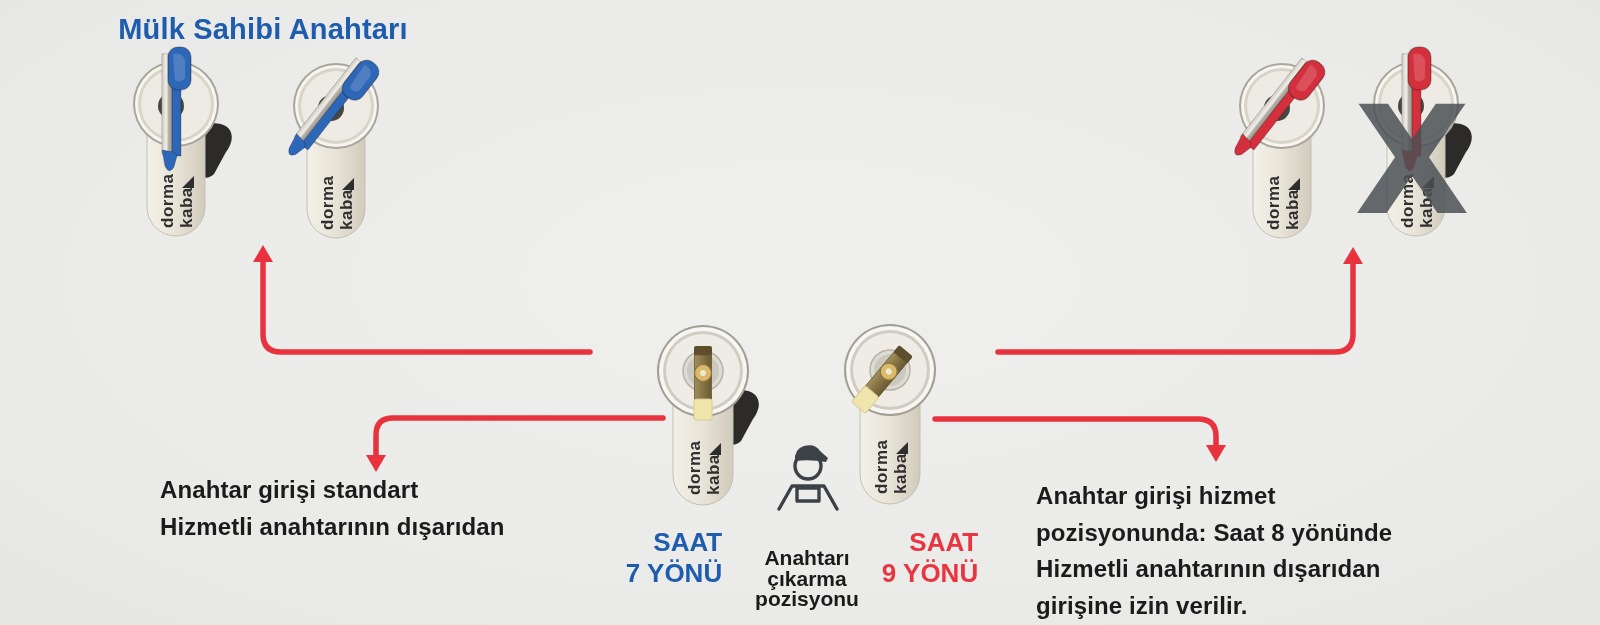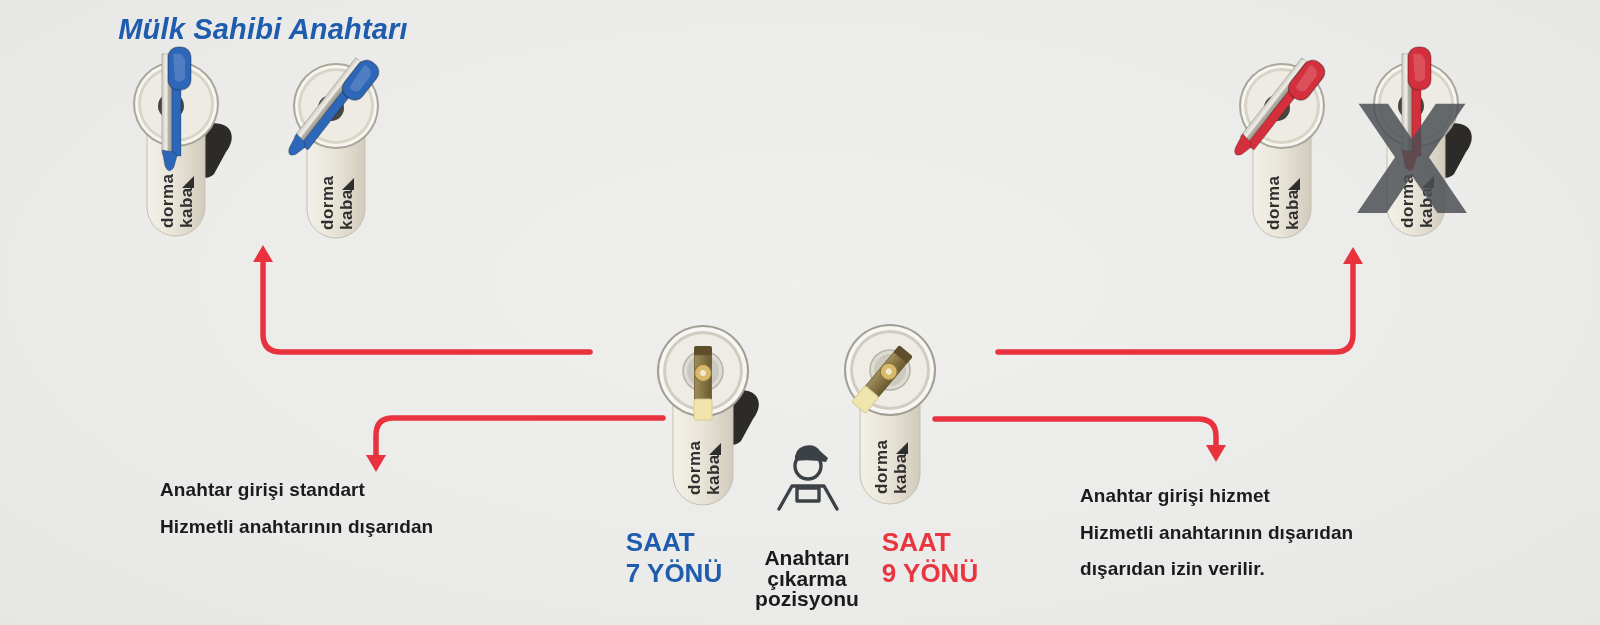--- a/index.html
+++ b/index.html
@@ -4,32 +4,32 @@
 <style>
   html,body{margin:0;padding:0;}
   .canvas{
     position:relative;width:1600px;height:625px;overflow:hidden;
     background:radial-gradient(ellipse at 50% 45%, #efefee 0%, #ebebea 60%, #e6e6e5 100%);
     font-family:"Liberation Sans", sans-serif;
   }
   .art{position:absolute;left:0;top:0;width:1600px;height:625px;}
   .title{
     position:absolute;top:13px;transform:translateX(-50%);
-    font-size:29px;font-weight:700;white-space:nowrap;letter-spacing:.2px;font-style:italic;
+    font-size:29px;font-weight:700;white-space:nowrap;letter-spacing:.2px;
   }
   .title-owner{left:263px;color:#1e5cad;}
   .title-service{left:1327px;color:#e8353f;}
   .note{
-    position:absolute;font-size:19px;font-weight:700;color:#1b1b1b;
+    position:absolute;font-size:24px;font-weight:700;color:#1b1b1b;
     line-height:36.5px;white-space:nowrap;letter-spacing:.1px;
   }
   .note-left{left:160px;top:472px;}
-  .note-right{left:1036px;top:478px;margin-left:44px;}
+  .note-right{left:1036px;top:478px;}
   .saat{
-    position:absolute;transform:translateX(-50%);text-align:left;
+    position:absolute;transform:translateX(-50%);text-align:right;
     font-size:26px;font-weight:700;line-height:31px;white-space:nowrap;
   }
   .saat-6{left:674px;top:527px;color:#1e5cad;}
   .saat-8{left:930px;top:527px;color:#e8353f;}
   .removal{
     position:absolute;left:807px;top:548px;transform:translateX(-50%);
     text-align:center;font-size:21px;font-weight:700;color:#1b1b1b;
     line-height:20.5px;white-space:nowrap;
   }
   .brand{font-family:"Liberation Sans",sans-serif;font-size:17px;font-weight:700;
@@ -202,22 +202,23 @@
 
   <div class="title title-owner">Mülk Sahibi Anahtarı</div>
 
   <div class="note note-left">
     <div>Anahtar girişi standart</div>
     <div>Hizmetli anahtarının dışarıdan</div>
   </div>
 
   <div class="note note-right">
     <div>Anahtar girişi hizmet</div>
+    <div>pozisyonunda: Saat 8 yönünde</div>
     <div>Hizmetli anahtarının dışarıdan</div>
-    <div>dışarıdan izin verilir.</div>
+    <div>girişine izin verilir.</div>
   </div>
 
   <div class="saat saat-6">
     <div>SAAT</div>
     <div>7 YÖNÜ</div>
   </div>
 
   <div class="saat saat-8">
     <div>SAAT</div>
     <div>9 YÖNÜ</div>

